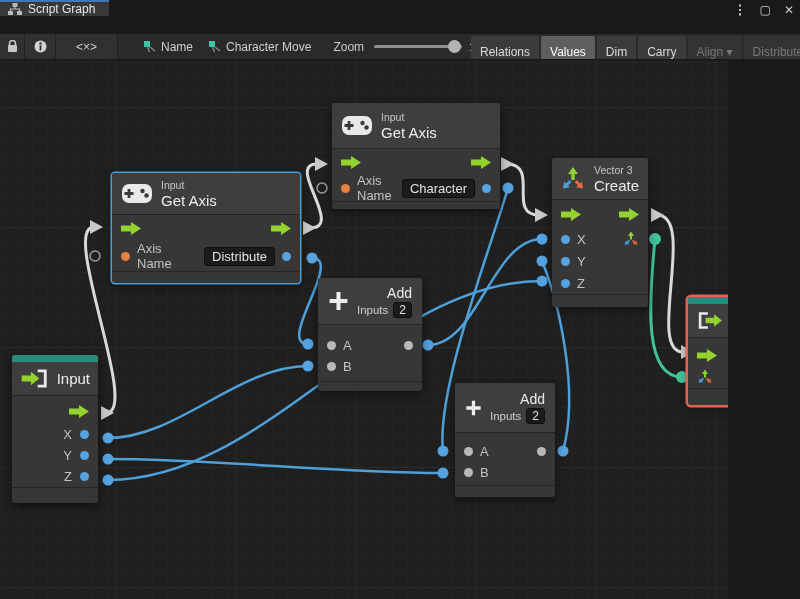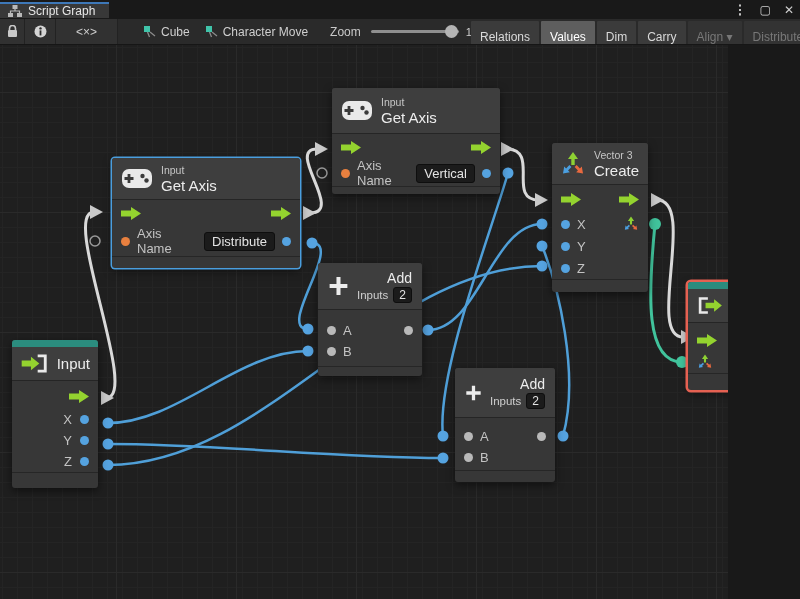--- a/index.html
+++ b/index.html
@@ -1,21 +1,21 @@
 <!DOCTYPE html>
 <html><head>
 <meta charset="utf-8">
 <style>
   html,body{margin:0;padding:0;background:#111;}
   *{box-sizing:border-box;}
   .app{position:relative;width:800px;height:599px;overflow:hidden;
        font-family:"Liberation Sans",sans-serif;color:#d8d8d8;background:#191919;}
 
   
-  .tabbar{position:relative;height:19px;background:#191919;display:flex;align-items:center;}
+  .tabbar{position:relative;height:34px;background:#191919;display:flex;align-items:flex-start;}
   .tab{display:flex;align-items:center;gap:6px;padding:0 14px 0 8px;background:#383838;
        border-top:2px solid #3e78b8;font-size:12px;color:#e6e6e6;}
   .winctl{position:absolute;right:6px;top:0;height:19px;display:flex;align-items:center;gap:13px;
           color:#cfcfcf;font-size:12px;}
   .winctl span{cursor:default;line-height:1;}
 
   
   .toolbar{position:relative;height:26px;background:#2a2a2a;border-bottom:1px solid #161616;
            display:flex;align-items:center;font-size:12px;overflow:hidden;white-space:nowrap;}
   .tbtn{height:26px;display:flex;align-items:center;justify-content:center;background:#313131;
@@ -105,21 +105,21 @@
     </div>
     <div class="tbtn" style="width:62px;color:#cfcfcf;font-size:12px;">
       <span>&lt;×&gt;</span>
     </div>
 
     <div class="crumb" style="margin-left:26px">
       <svg width="12" height="12" viewBox="0 0 12 12">
         <rect x="0" y="0" width="6" height="6" fill="#40c4aa"></rect>
         <path d="M6 6l5 4M3.5 6l2 5" stroke="#8b8b8b" stroke-width="1.3"></path>
       </svg>
-      <span>Cube</span>
+      <span>Name</span>
     </div>
     <div class="crumb" style="margin-left:16px">
       <svg width="12" height="12" viewBox="0 0 12 12">
         <rect x="0" y="0" width="6" height="6" fill="#40c4aa"></rect>
         <path d="M6 6l5 4M3.5 6l2 5" stroke="#8b8b8b" stroke-width="1.3"></path>
       </svg>
       <span>Character Move</span>
     </div>
 
     <span class="zoomlbl" style="margin-left:22px">Zoom</span>
@@ -221,21 +221,21 @@
         <svg width="20" height="13" viewBox="0 0 20 13">
             <path d="M0 3.5h10V0l10 6.5L10 13V9.5H0z" fill="#94d32f"></path>
           </svg>
         <svg class="mla" width="20" height="13" viewBox="0 0 20 13">
             <path d="M0 3.5h10V0l10 6.5L10 13V9.5H0z" fill="#94d32f"></path>
           </svg>
       </div>
       <div class="n-row" style="height:26px;">
         <span class="dot orange"></span>
         <span class="plabel">Axis Name</span>
-        <span class="field">Vertical</span>
+        <span class="field">Character</span>
         <span class="dot blue mla"></span>
       </div>
       <div class="n-footer" style="height:8px;"></div>
     </div>
 
     <div class="node selected" style="left:112px;top:113px;width:188px;">
       <div class="n-header" style="height:42px;">
         <svg width="30" height="19" viewBox="0 0 30 19">
           <rect x="0" y="0" width="30" height="19" rx="7" fill="#e9e9e9"></rect>
           <path d="M7 5v9M2.5 9.5h9" stroke="#3a3a3a" stroke-width="2.8"></path>

